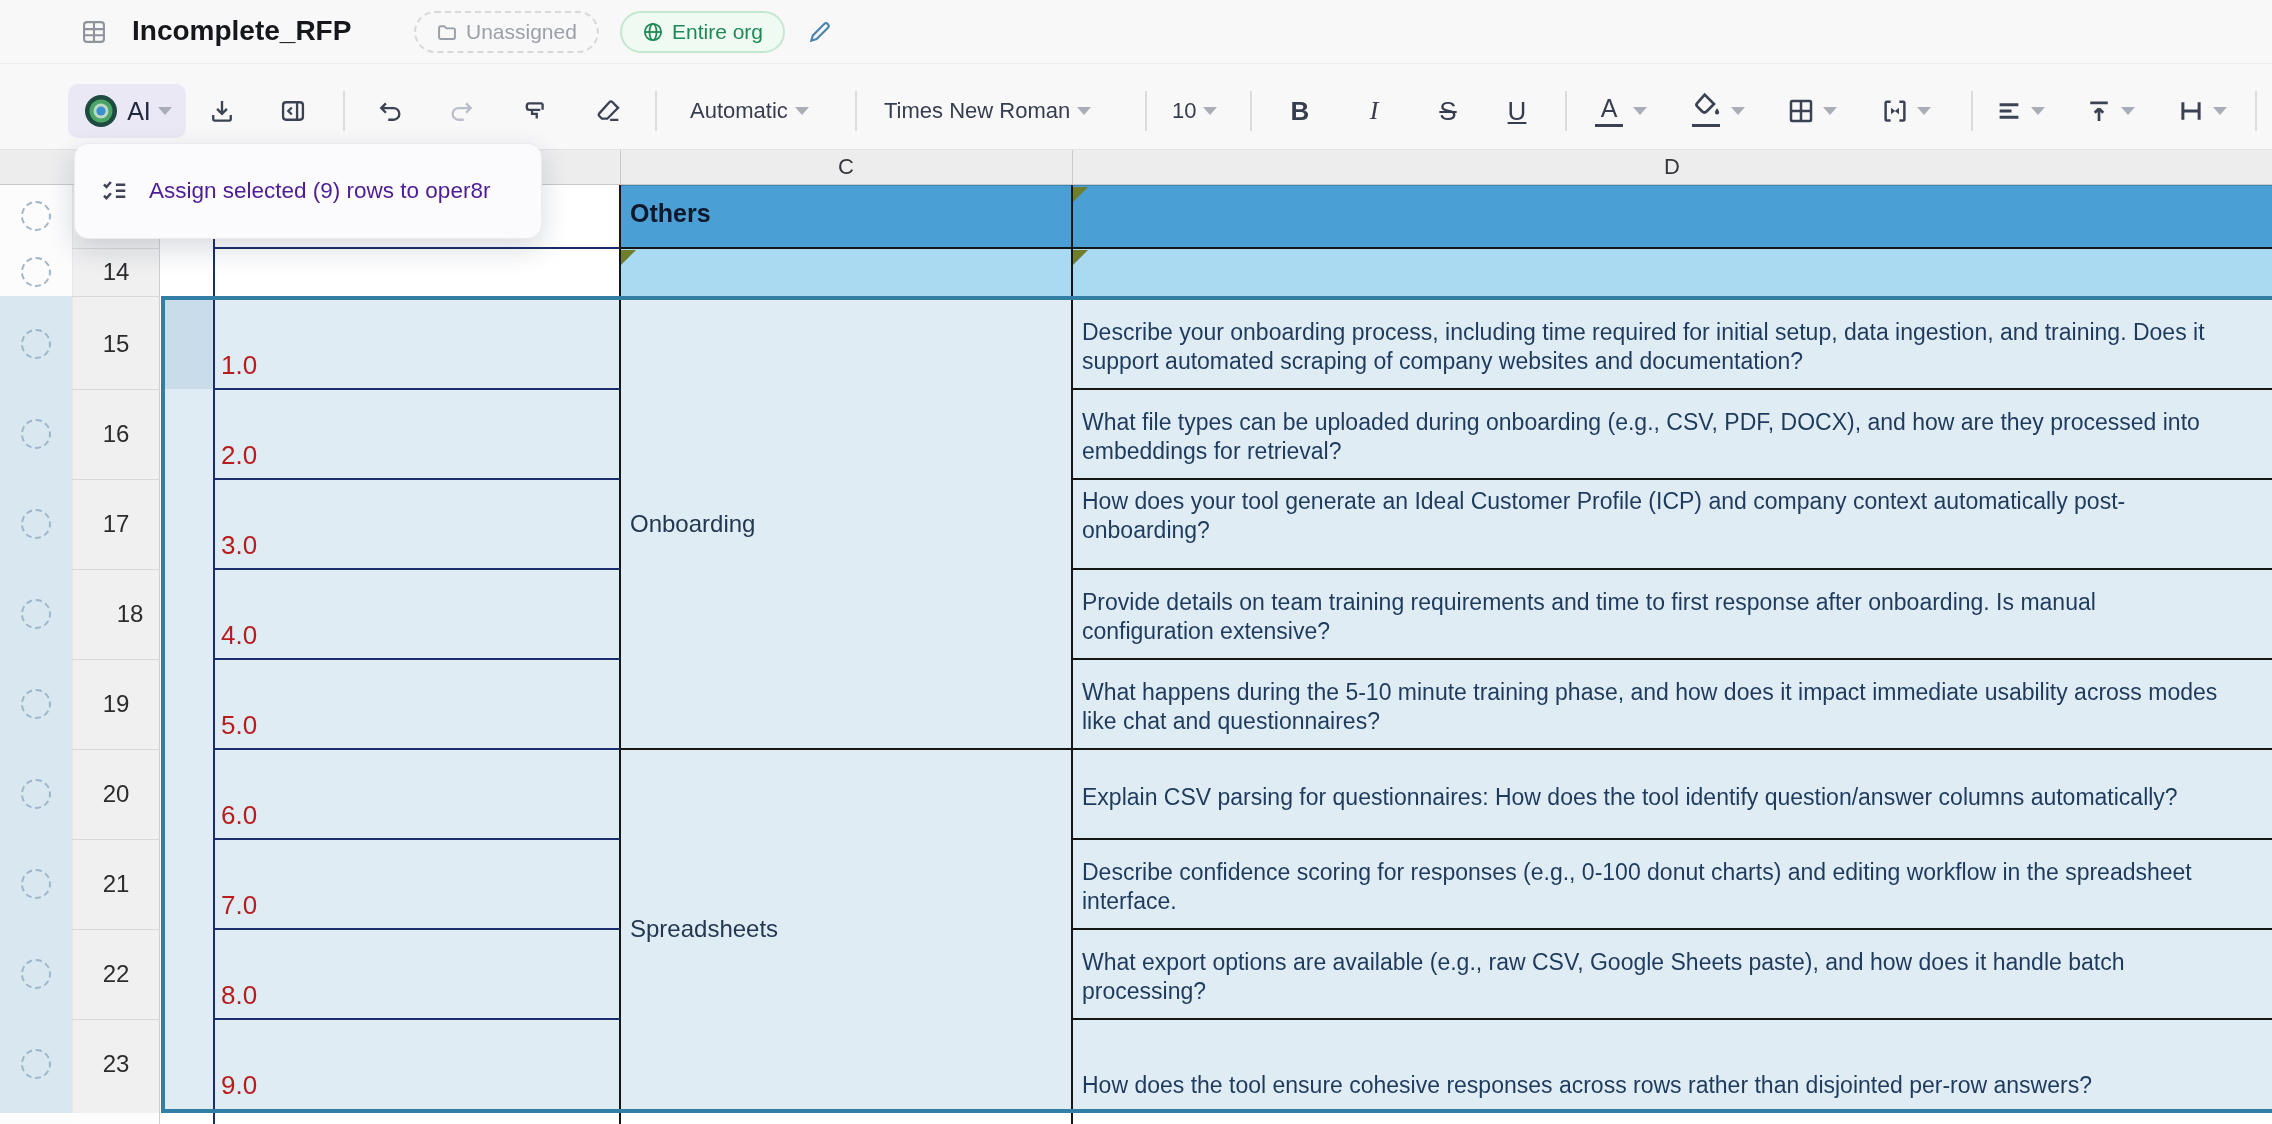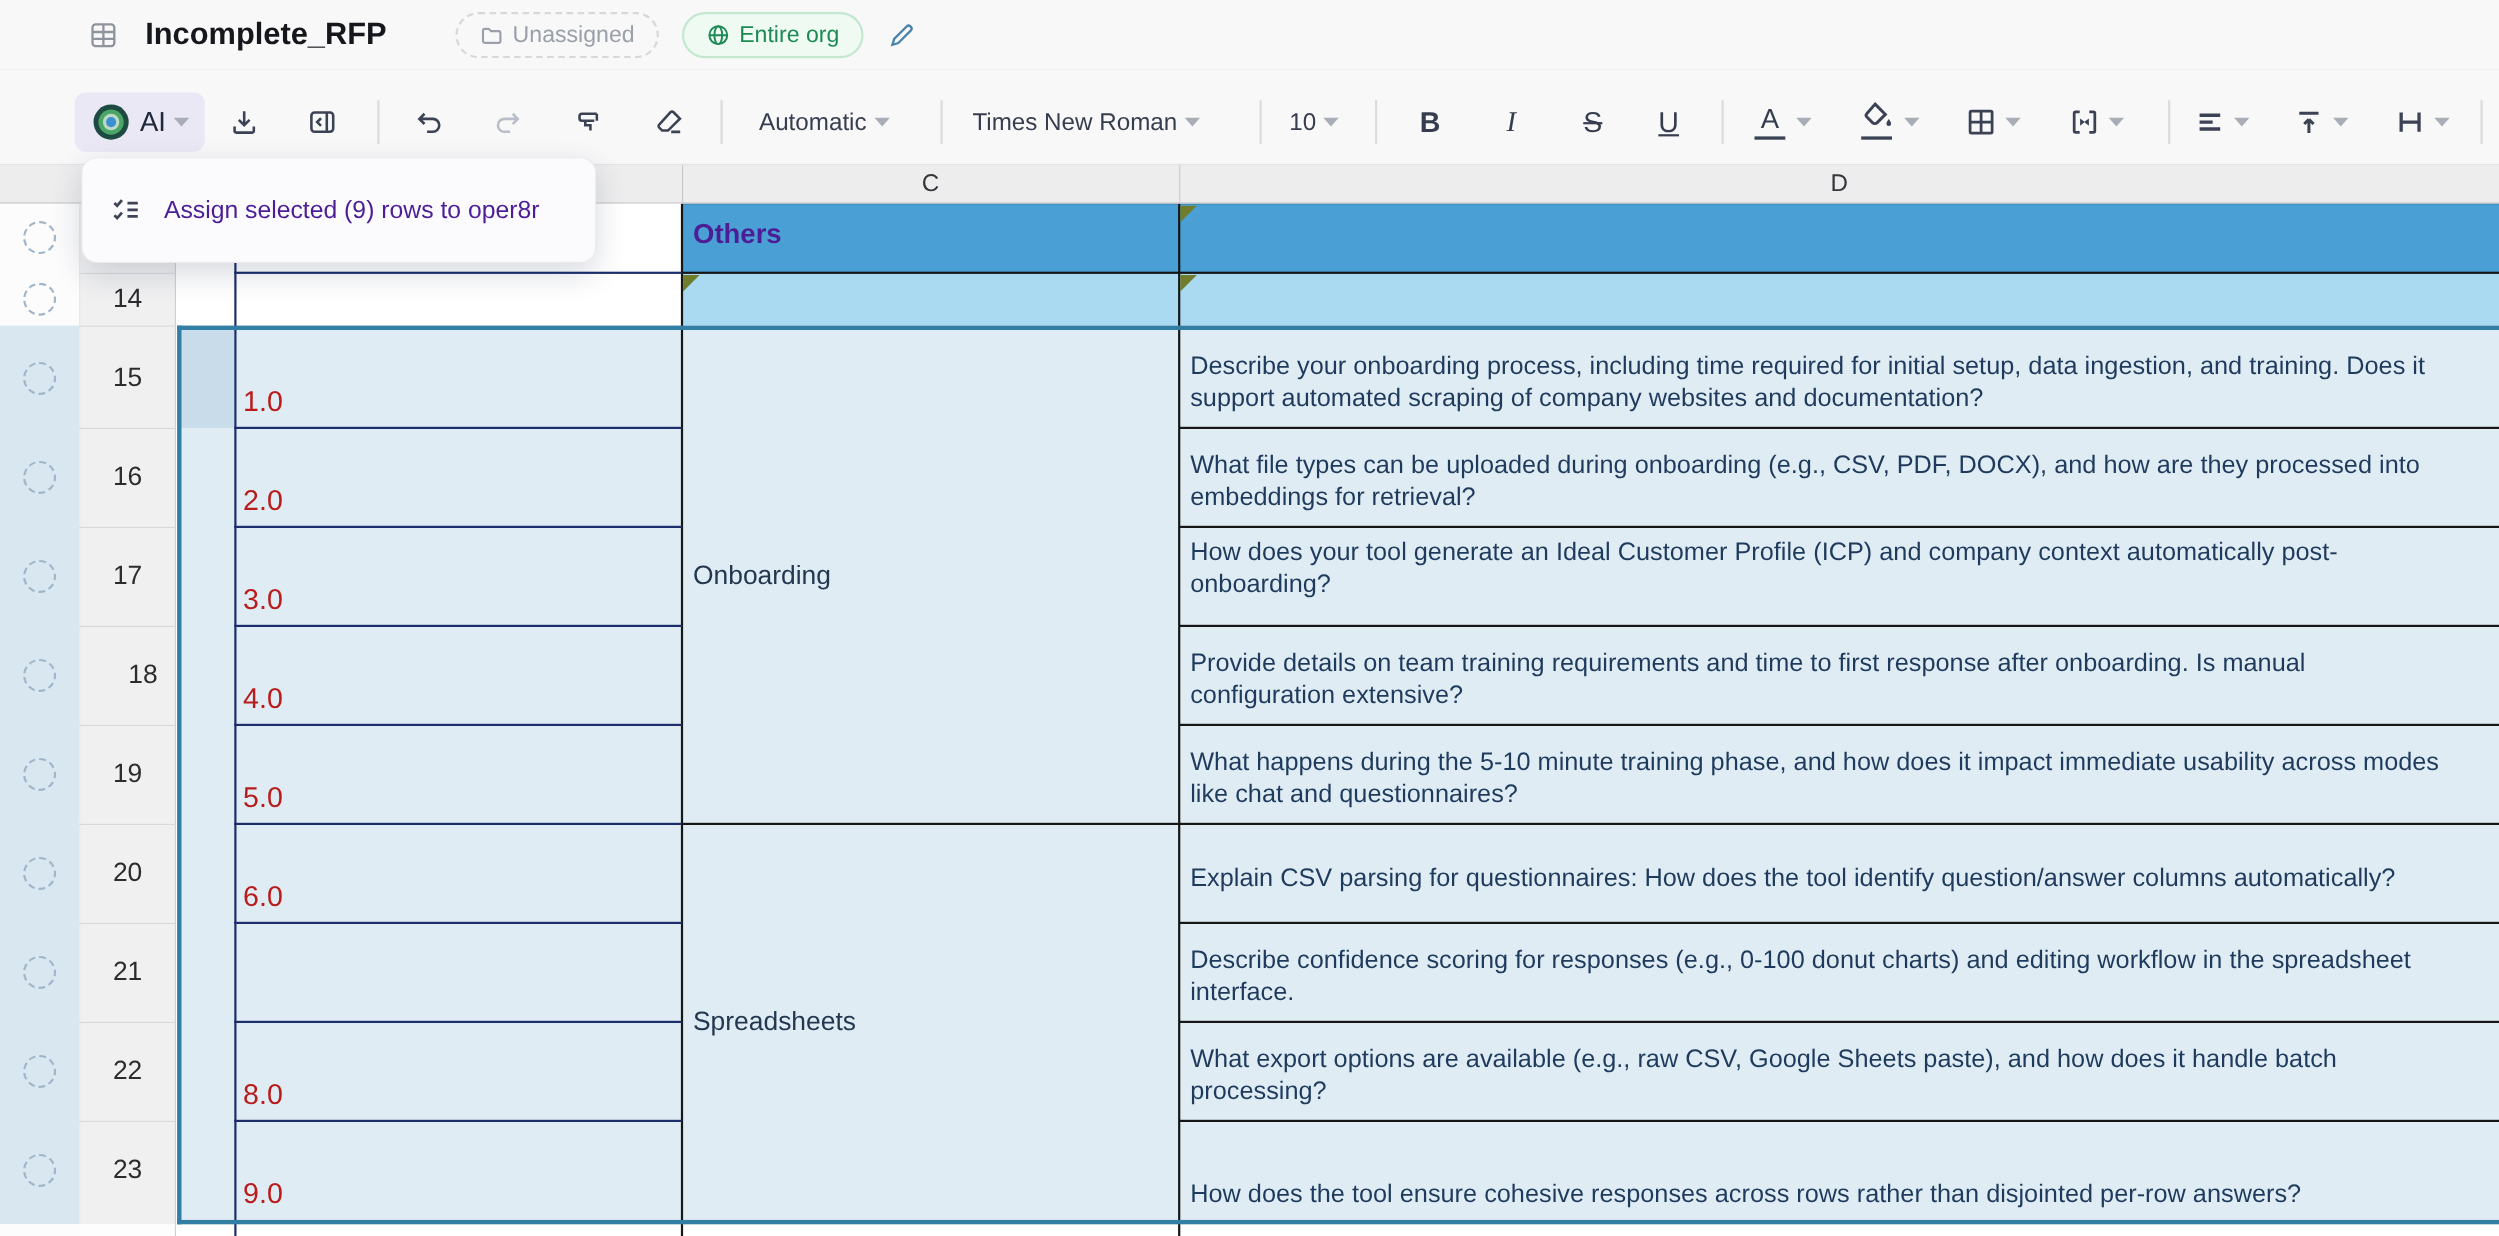--- a/index.html
+++ b/index.html
@@ -56,21 +56,21 @@
   .rlabel { position:absolute; left:72px; width:88px; height:30px; display:flex; align-items:center;
             justify-content:center; font-size:24px; color:#2c2c2e; z-index:6; }
   .rsep { position:absolute; left:72px; width:88px; height:1px; background:#d9d9dc; z-index:6; }
 
   
   .cell { position:absolute; }
   .c-dark { background:#4aa0d4; }
   .c-light { background:#a9daf2; }
   .c-sel  { background:#dfecf4; }
   .c-active { background:#c9dcea; }
-  .others-text { position:absolute; left:10px; top:14px; color:#4c1d95; font-weight:700; font-size:25px; }
+  .others-text { position:absolute; left:10px; top:14px; color:#0f172a; font-weight:700; font-size:25px; }
   .cat-cell { display:flex; align-items:center; padding-left:10px; font-size:24px; color:#233850; }
   .num-val { position:absolute; left:8px; bottom:8px; font-size:26px; color:#b91c1c; }
   .dtext { position:absolute; left:1072px; width:1200px; display:flex; align-items:center;
            padding:6px 10px 0 10px; font-size:23px; line-height:29px; color:#1e3a5c; z-index:4; }
   .dtext > span { max-width:1145px; }
   .dtext.bottom { align-items:flex-end; padding-bottom:9px; }
 
   .vline { position:absolute; width:2px; z-index:3; }
   .hline { position:absolute; height:2px; z-index:3; }
   .navy { background:#1b2e6b; }
@@ -313,20 +313,23 @@
     </div>
   <div class="cell" style="left:213px;top:569px;width:407px;height:90px;">
       <span class="num-val">4.0</span>
     </div>
   <div class="cell" style="left:213px;top:659px;width:407px;height:90px;">
       <span class="num-val">5.0</span>
     </div>
   <div class="cell" style="left:213px;top:749px;width:407px;height:90px;">
       <span class="num-val">6.0</span>
     </div>
+  <div class="cell" style="left:213px;top:839px;width:407px;height:90px;">
+      <span class="num-val">7.0</span>
+    </div>
   <div class="cell" style="left:213px;top:929px;width:407px;height:90px;">
       <span class="num-val">8.0</span>
     </div>
   <div class="cell" style="left:213px;top:1019px;width:407px;height:90px;">
       <span class="num-val">9.0</span>
     </div>
 
   <div class="cell c-sel cat-cell" style="left:620px;top:299px;width:452px;height:450px;">
     <span>Onboarding</span>
   </div>

